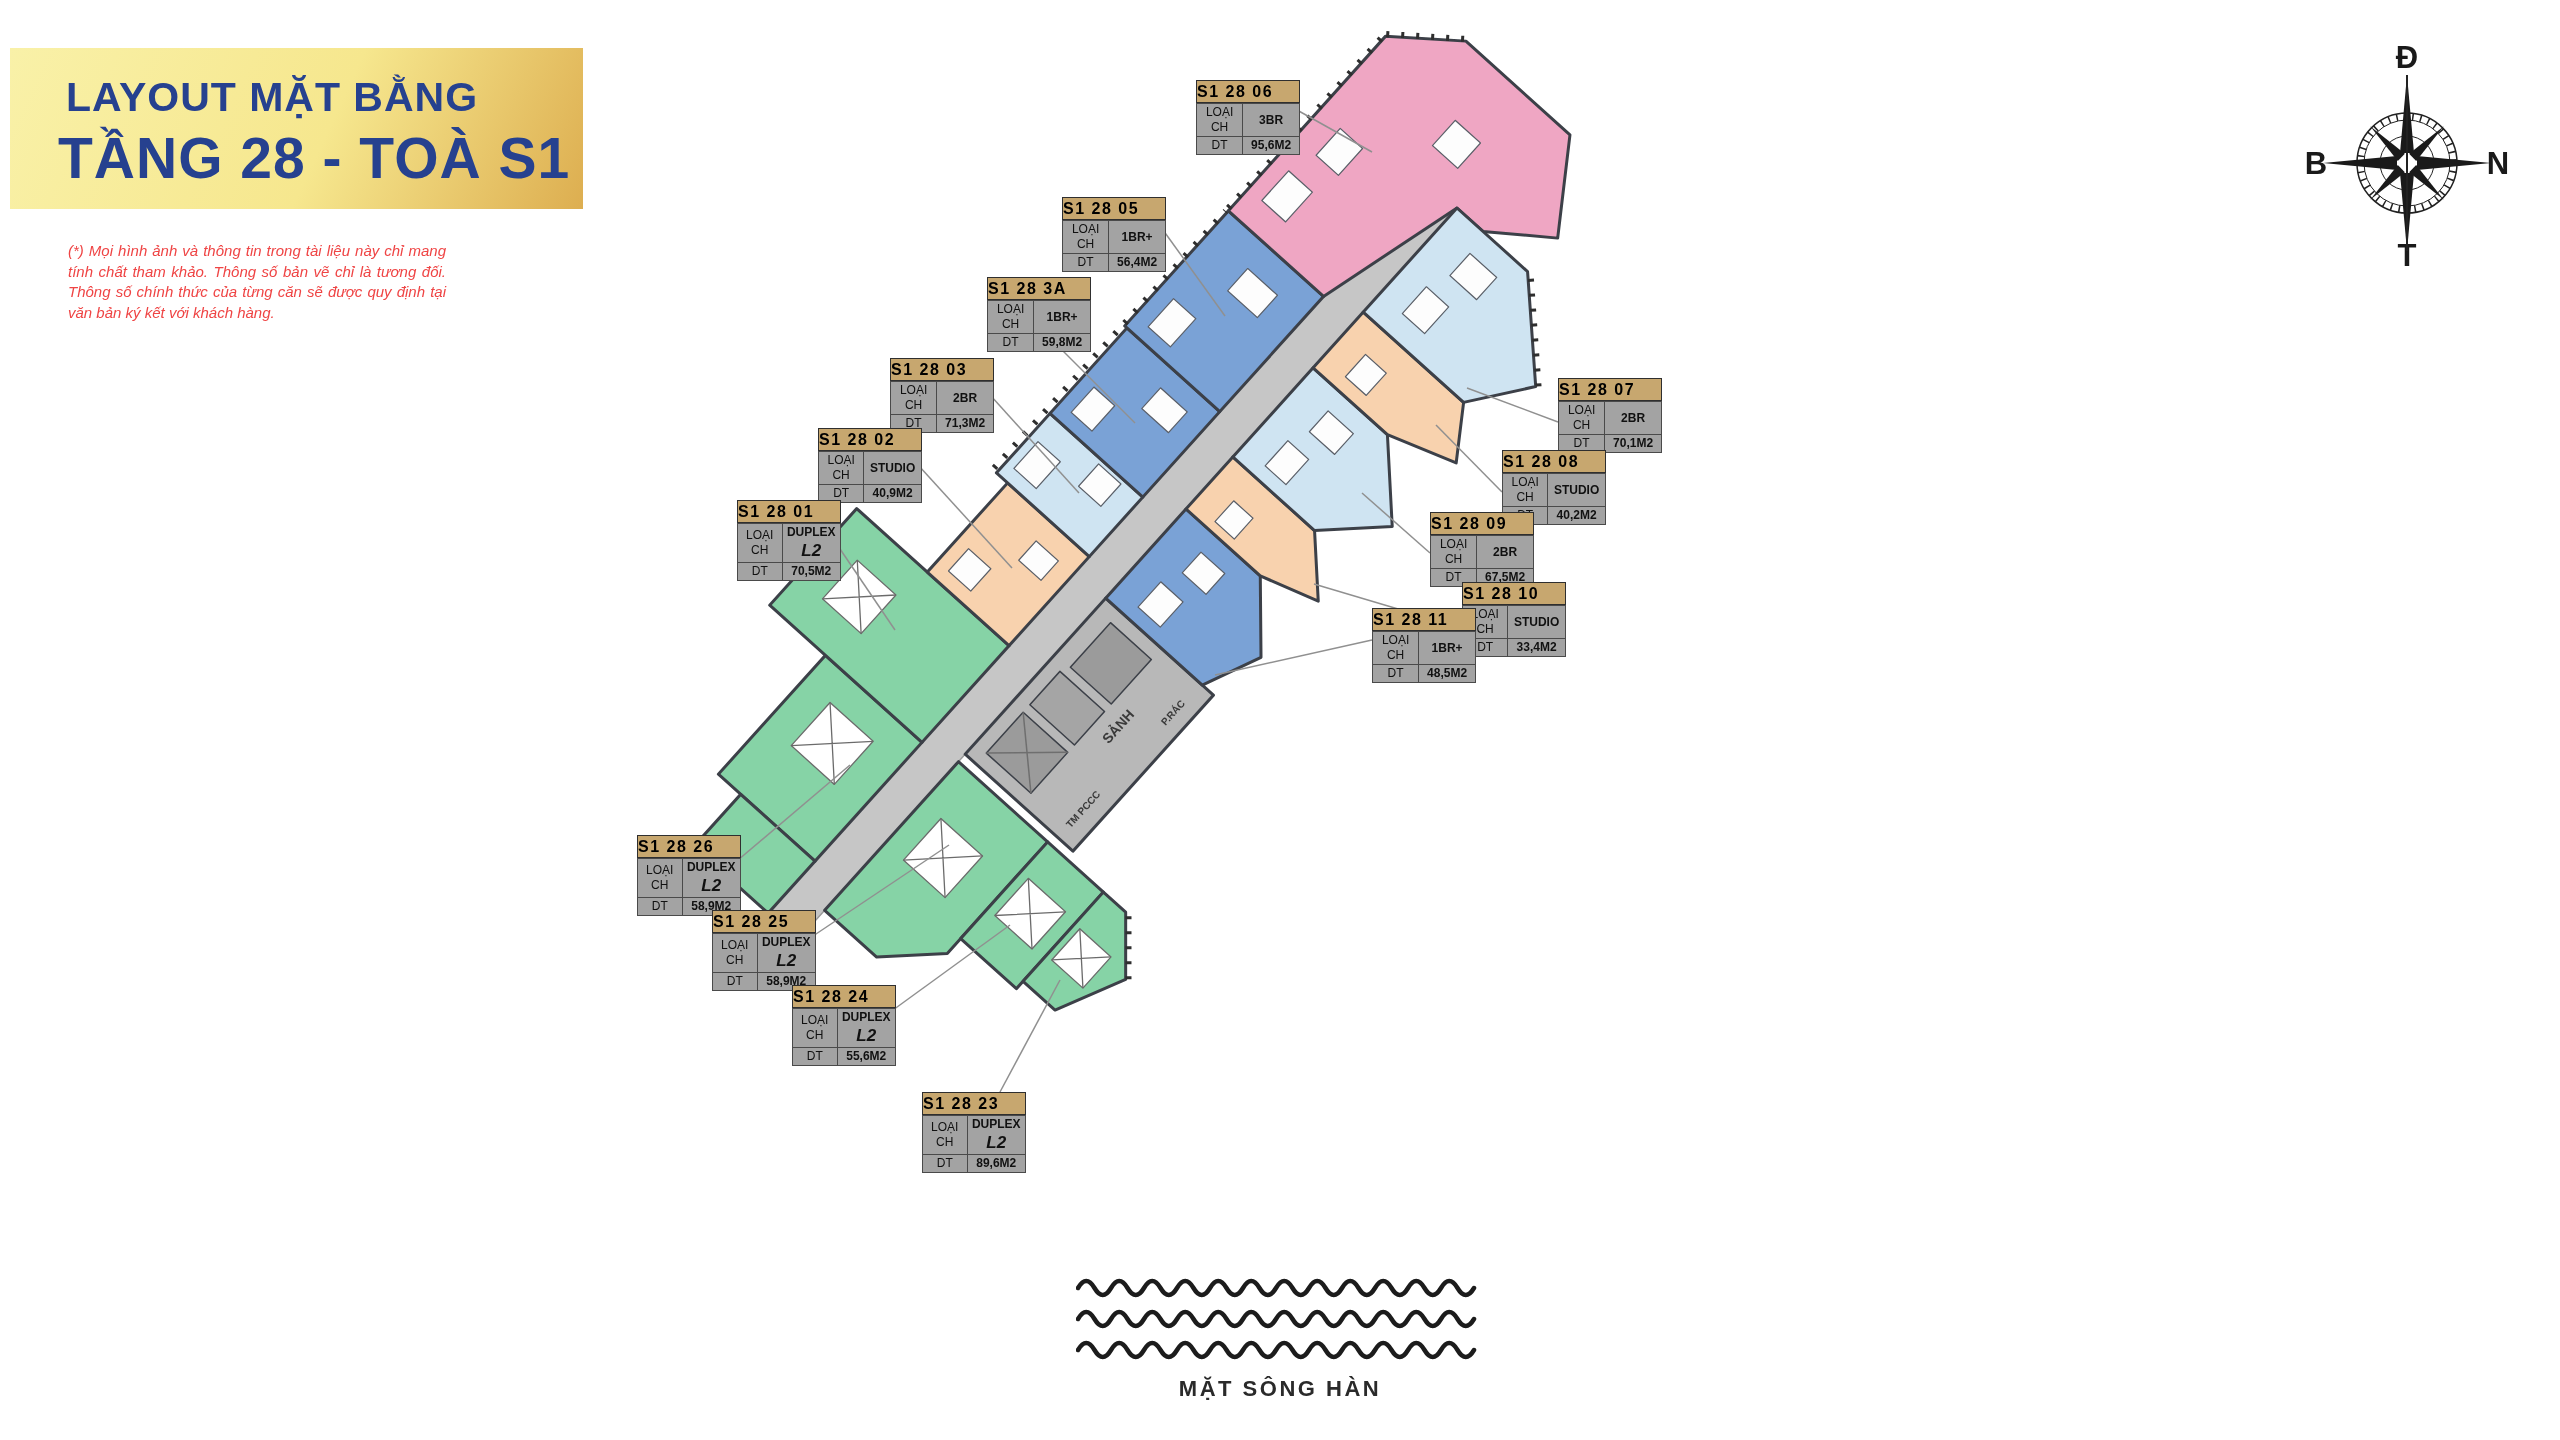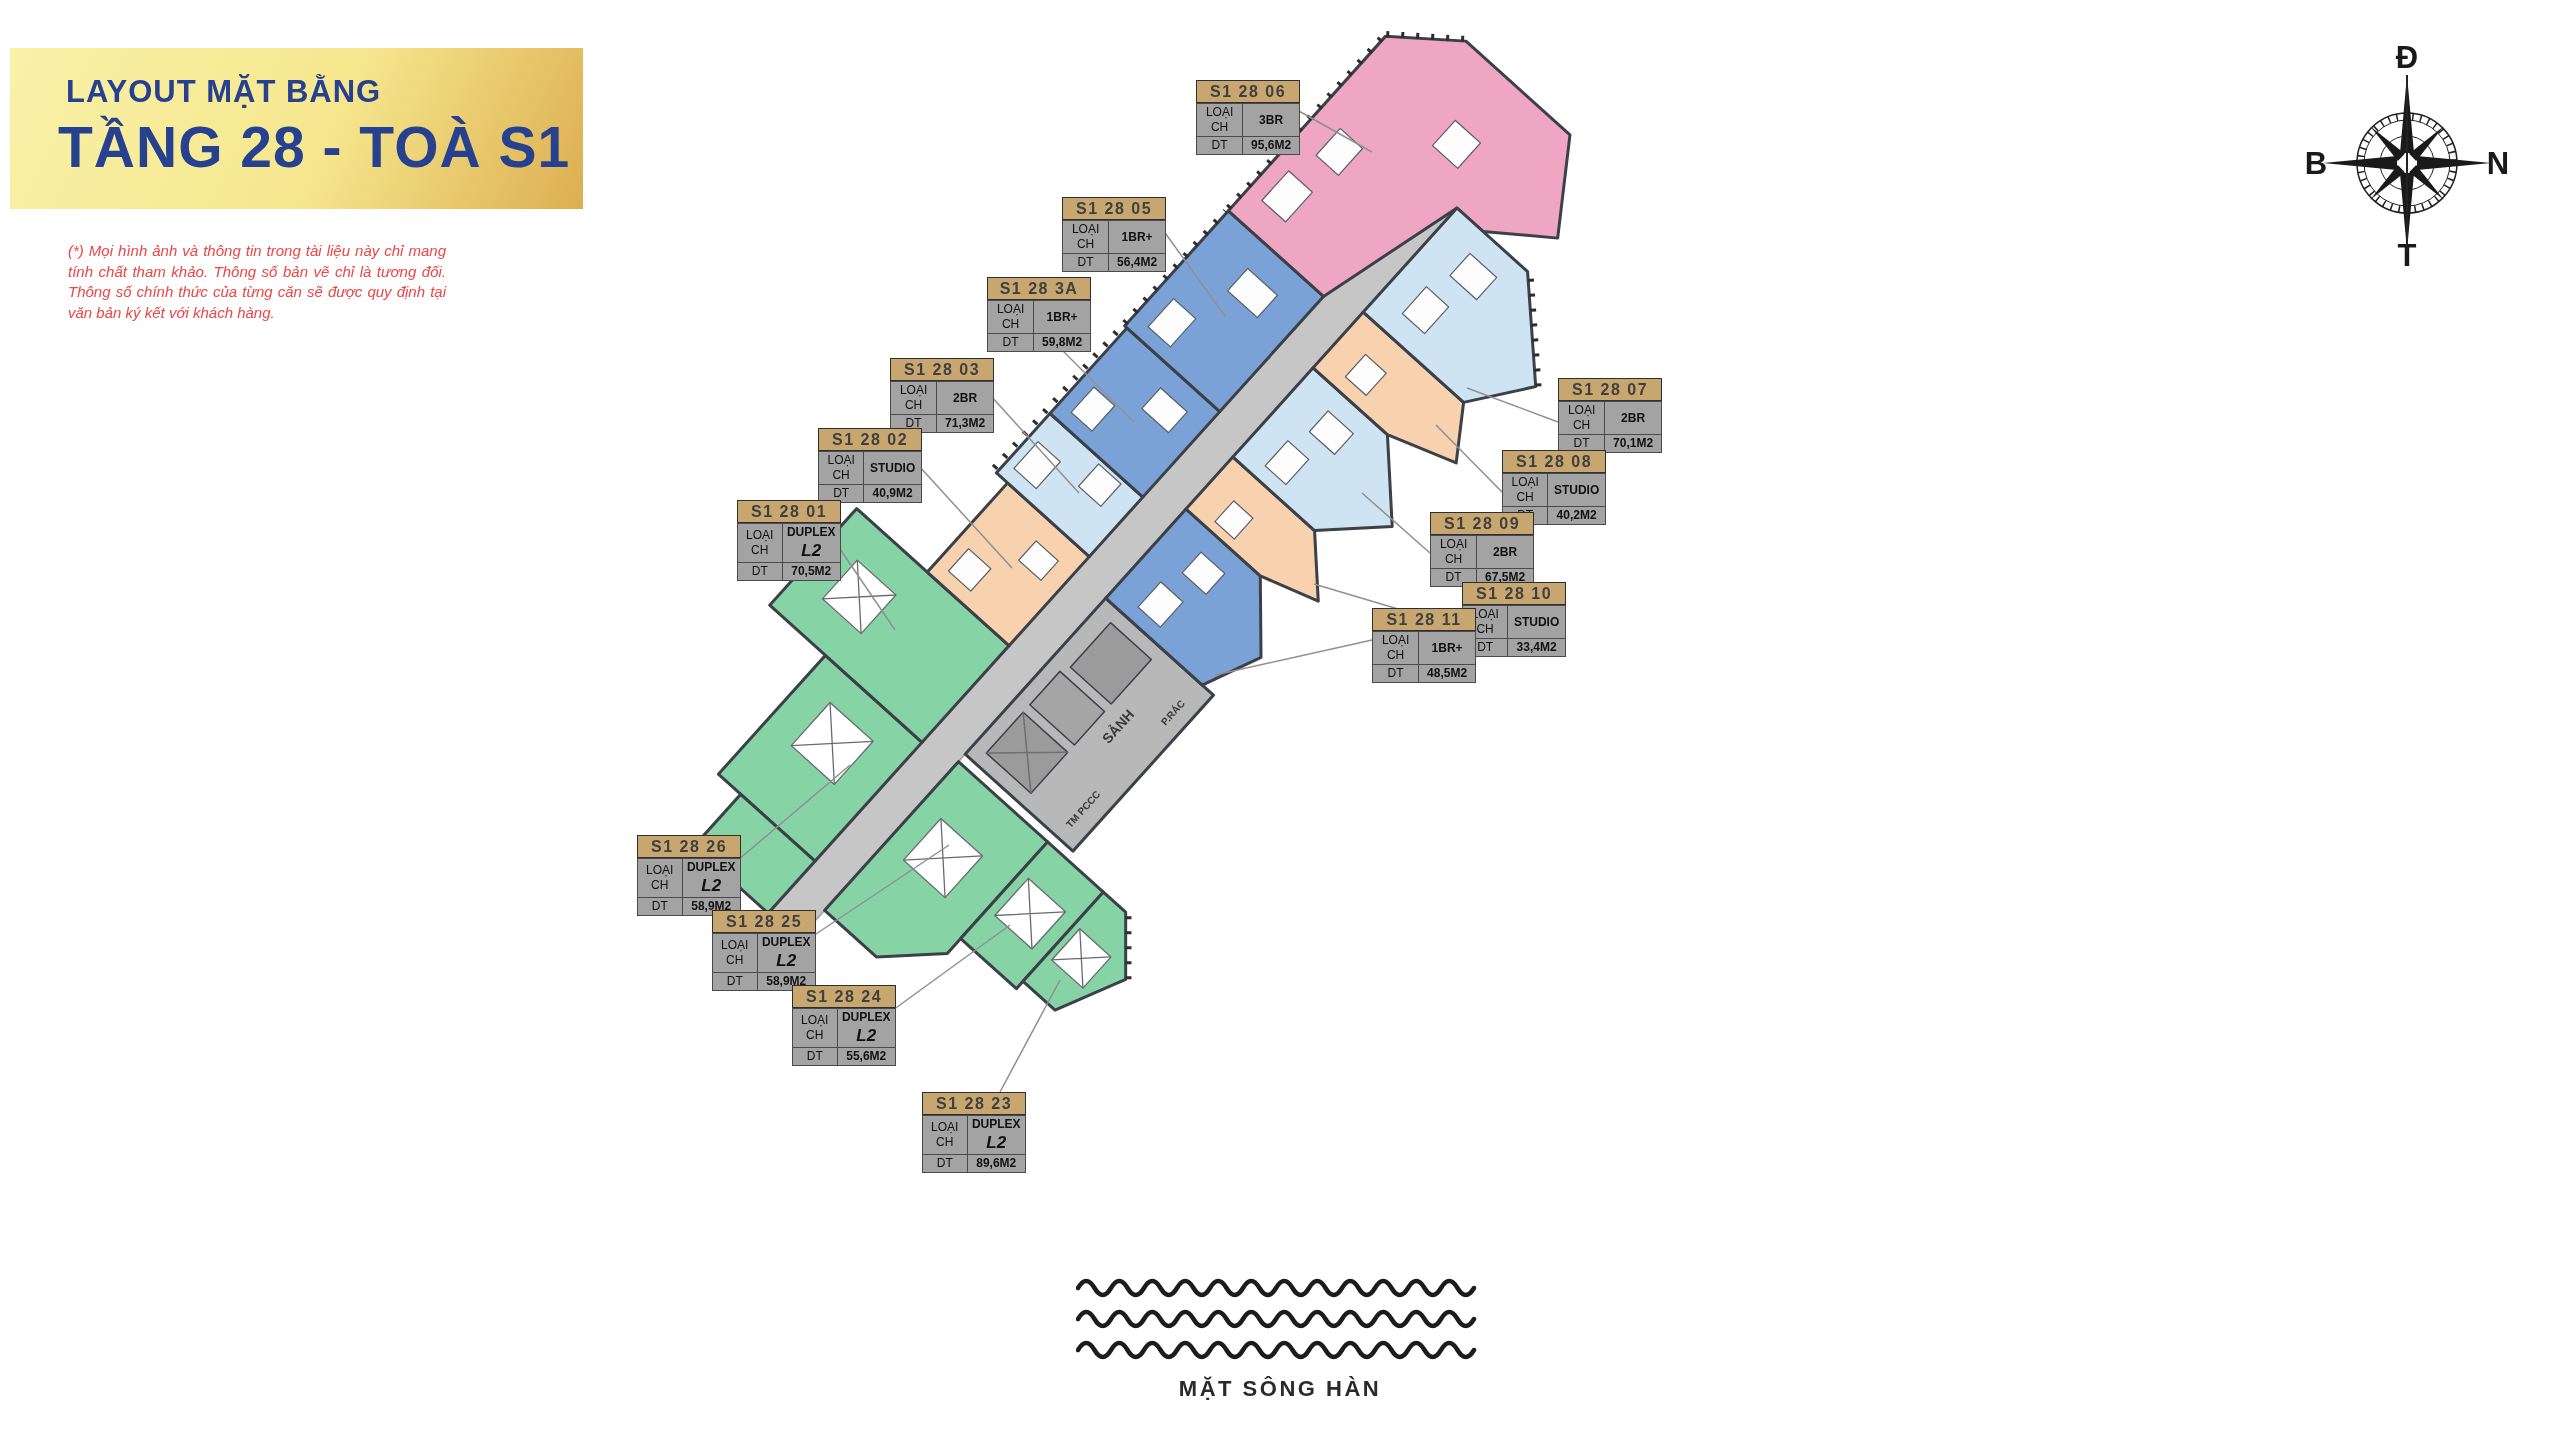--- a/index.html
+++ b/index.html
@@ -5,33 +5,33 @@
   html,body{margin:0;padding:0;background:#ffffff;}
   body{font-family:"Liberation Sans", sans-serif; width:2560px; height:1440px; position:relative; overflow:hidden;}
   .canvas{position:absolute; inset:0; width:2560px; height:1440px;}
 
   
   .title-block{
     position:absolute; left:10px; top:48px; width:573px; height:161px;
     background:linear-gradient(115deg,#f9f1a8 0%,#f6e78e 55%,#ddae50 100%);
     color:#26418f;
   }
-  .title-line1{font-size:31px; font-weight:bold; letter-spacing:1px; margin:26px 0 0 56px;}
+  .title-line1{font-size:41px; font-weight:bold; letter-spacing:1px; margin:26px 0 0 56px;}
   .title-line2{font-size:57px; font-weight:bold; letter-spacing:1px; margin:4px 0 0 48px;}
 
   .disclaimer{
     position:absolute; left:68px; top:226px; width:378px;
     font-style:italic; font-size:15px; line-height:1.38; color:#ef4444; text-align:justify;
   }
 
   
   .unit-label{position:absolute; width:104px; z-index:5;}
   .ul-header{
-    background:#c7a76f; border:1px solid #2f2f2f; color:#404040;
-    font-weight:bold; font-size:16px; text-align:center; padding:2px 0 1px 0; letter-spacing:1.5px;
+    background:#c7a76f; border:1px solid #2f2f2f; color:#000000;
+    font-weight:bold; font-size:16px; padding:2px 0 1px 0; letter-spacing:1.5px;
   }
   .ul-table{border-collapse:collapse; width:104px; background:#a3a3a3;}
   .ul-table td{border:1px solid #4a4a4a; font-size:12px; padding:1px 2px; text-align:center; color:#111; line-height:1.25;}
   .ul-table td.k{width:46px;}
   .ul-table td.v{width:56px;font-weight:bold;}
   .l2{font-style:italic; font-size:17px;}
 
   .river-label{
     position:absolute; left:1120px; top:1376px; width:320px; text-align:center;
     font-size:22px; font-weight:bold; letter-spacing:2.5px; color:#2a2a2a;

